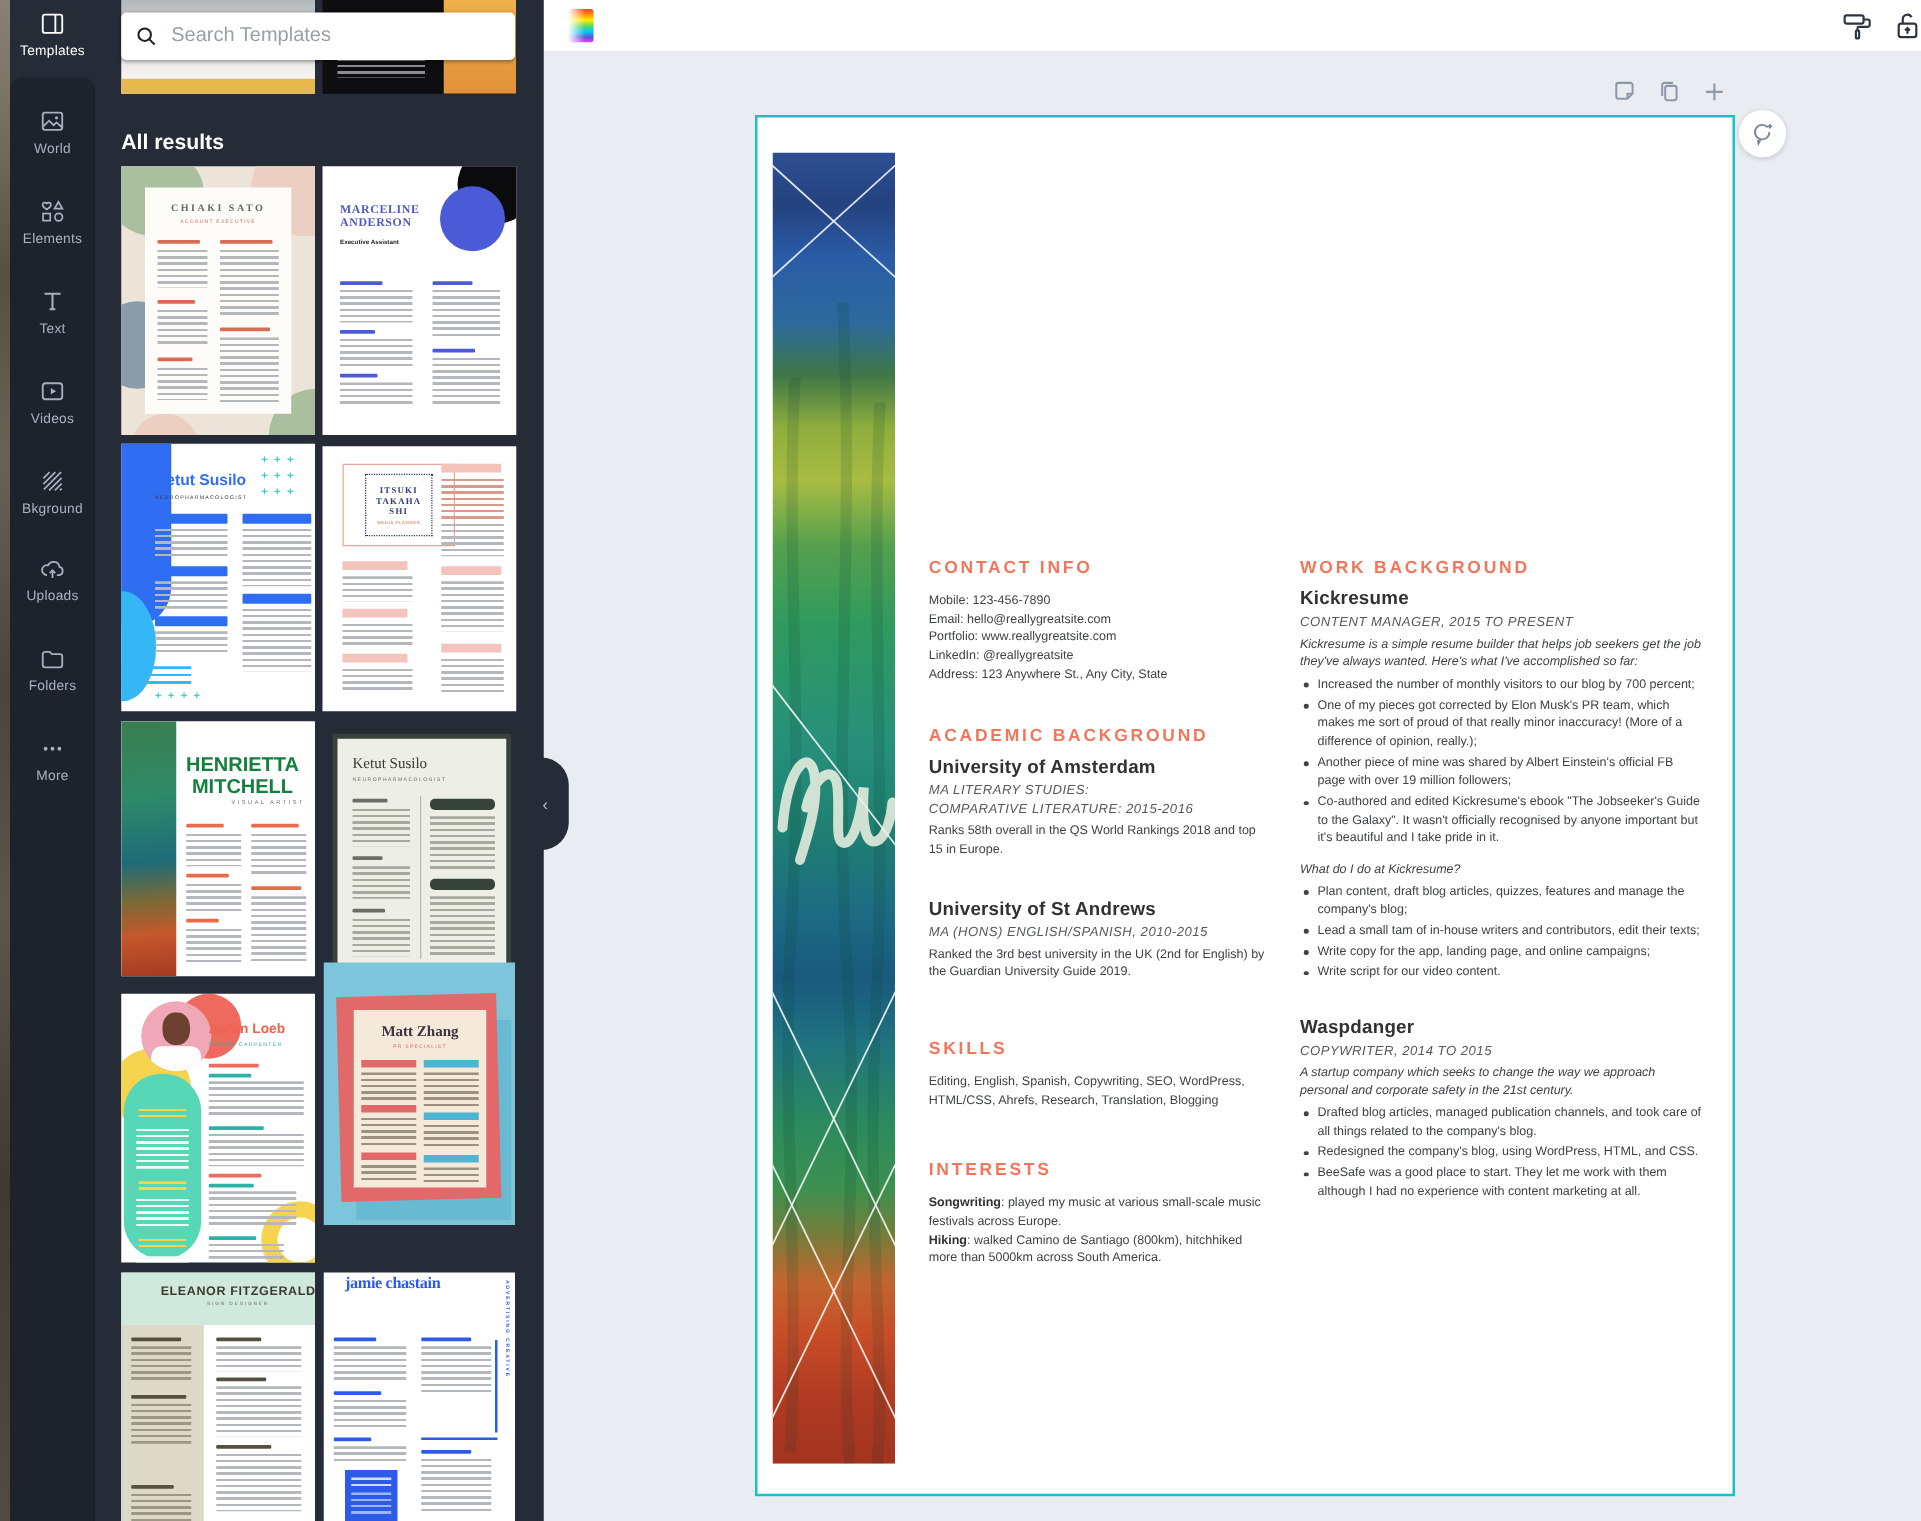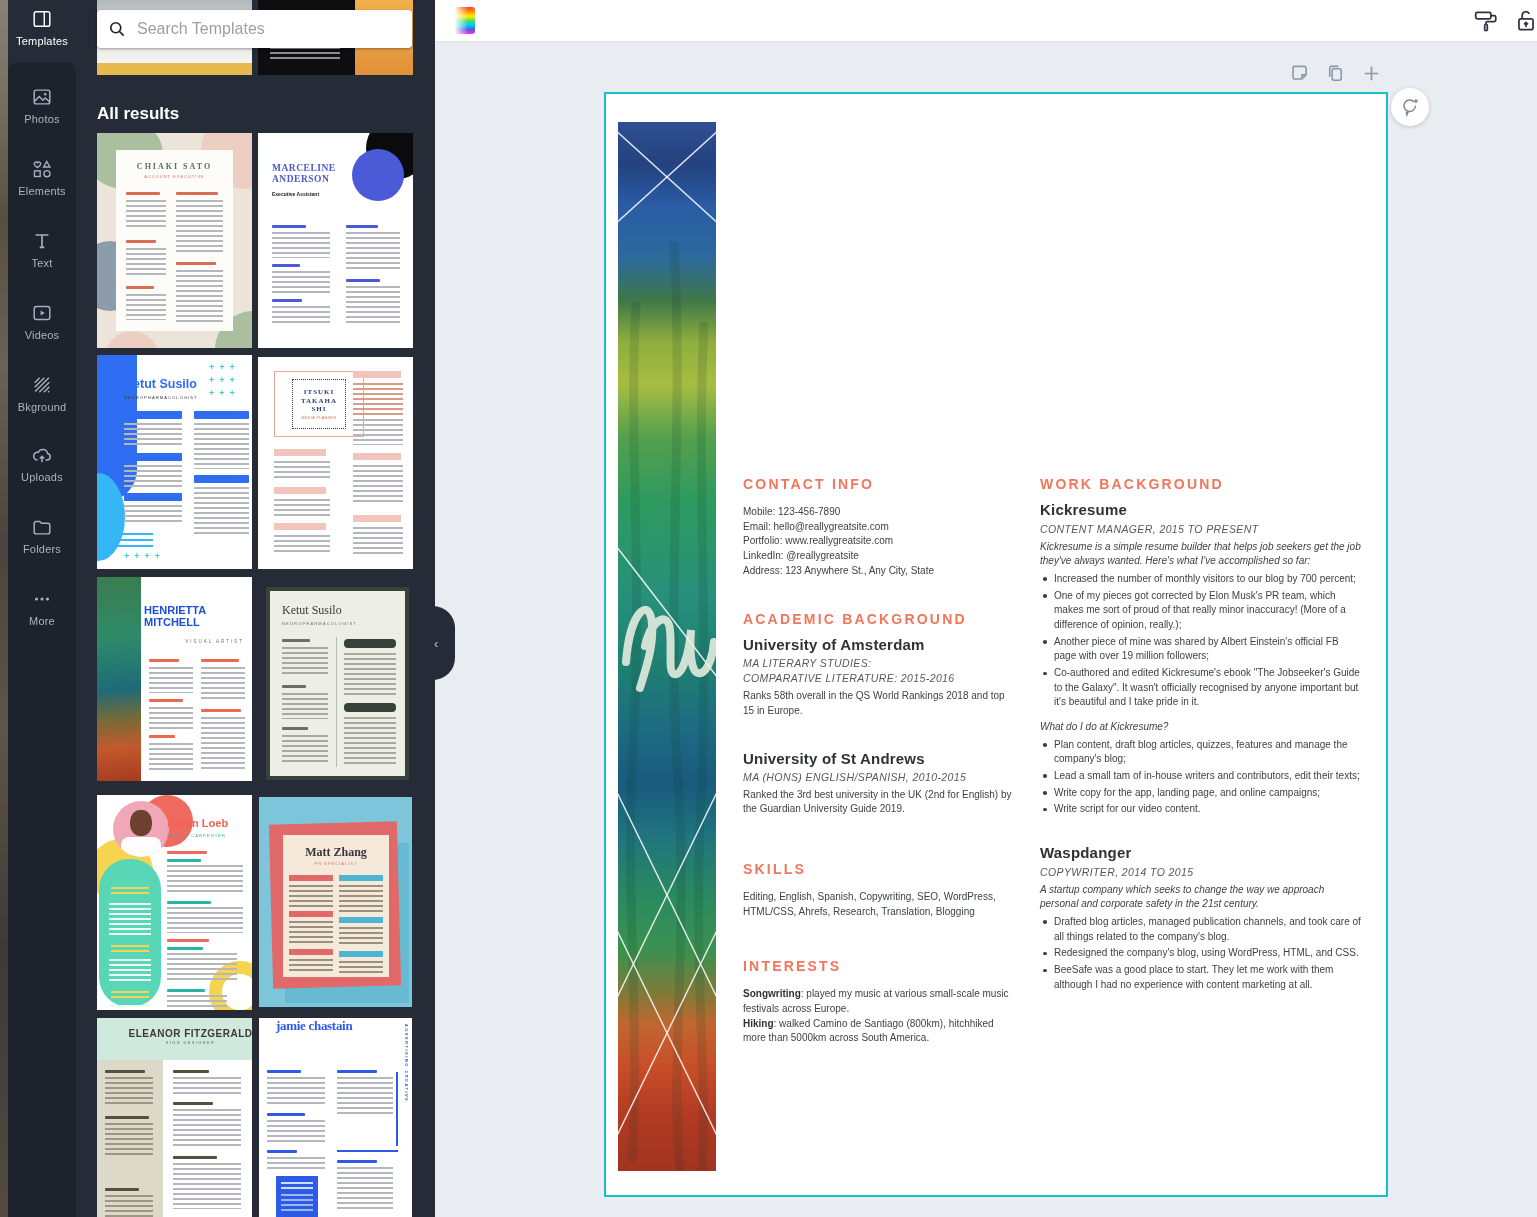--- a/index.html
+++ b/index.html
@@ -43,21 +43,21 @@
   .comment-btn{position:absolute;left:956px;top:46px;width:38px;height:38px;border-radius:50%;background:#fff;
     box-shadow:0 1px 4px rgba(0,0,0,.18);display:flex;align-items:center;justify-content:center;cursor:pointer;z-index:2;}
 
   
   .page{position:absolute;left:169px;top:50px;width:784px;height:1105px;background:#fff;
     border:2px solid #16c1cc;cursor:pointer;}
   .strip{position:absolute;left:12px;top:28px;width:98px;height:1049px;}
   .title-block{position:absolute;right:28px;top:100px;text-align:right;}
   .title-line{font-size:60px;line-height:.97;font-weight:800;letter-spacing:1px;color:#F2765B;}
   .role-line{margin-top:16px;font-size:23px;letter-spacing:6px;color:#3d4044;font-weight:500;}
-  .cols{position:absolute;left:137px;top:351px;width:626px;display:flex;gap:23px;margin-top:31px;}
+  .cols{position:absolute;left:137px;top:351px;width:626px;display:flex;gap:23px;}
   .colL{width:274px;}
   .colR{width:322px;}
   .sec-h{font-size:14px;font-weight:bold;letter-spacing:2.2px;color:#F2765B;}
   .ent-name{font-size:15px;font-weight:bold;color:#2f3135;letter-spacing:.2px;}
   .ent-role{font-size:10.5px;font-style:italic;color:#55585e;letter-spacing:.4px;line-height:1.42;}
   .body-t{font-size:10px;line-height:1.47;color:#3f4246;}
   .ital{font-size:10px;font-style:italic;line-height:1.45;color:#3f4246;}
   ul.blts{list-style:none;margin:3px 0 0 0;padding:0;}
   ul.blts li{position:relative;padding-left:14px;font-size:10px;line-height:1.47;color:#3f4246;margin-bottom:2px;}
   ul.blts li::before{content:'';position:absolute;left:3px;top:5.5px;width:3.5px;height:3.5px;border-radius:50%;background:#3f4246;}
@@ -85,21 +85,21 @@
     </div>
 
     <div class="rail-item" style="top:86px;">
       <span>
           <svg width="22" height="22" viewBox="0 0 24 24" fill="none" stroke="#a7b0bf" stroke-width="1.6">
             <rect x="3.5" y="4.5" width="17" height="15" rx="2"></rect>
             <path d="M4 16.5l5-5 4 4 2.5-2.5 5 4.5"></path>
             <circle cx="15.5" cy="9" r="1.4" fill="#a7b0bf" stroke="none"></circle>
           </svg>
         </span>
-      <span class="lbl">Photos</span>
+      <span class="lbl">World</span>
     </div>
 
     <div class="rail-item" style="top:158px;">
       <span>
           <svg width="22" height="22" viewBox="0 0 24 24" fill="none" stroke="#a7b0bf" stroke-width="1.5">
             <path d="M7 5.2c-1.2-1.5-3.6-.7-3.6 1.2 0 1.9 3.6 4 3.6 4s3.6-2.1 3.6-4c0-1.9-2.4-2.7-3.6-1.2z"></path>
             <path d="M17.2 3.8l3.4 6h-6.8z"></path>
             <rect x="3.8" y="14" width="6.2" height="6.2"></rect>
             <circle cx="17.4" cy="17.1" r="3.3"></circle>
           </svg>
@@ -264,21 +264,21 @@
       <div class="abs" style="left:16px;top:92px;width:52px;height:7px;background:#f2c4bb;"></div>
       <div class="abs fl" style="left:16px;top:104px;width:56px;height:20px;"></div>
       <div class="abs" style="left:16px;top:130px;width:52px;height:7px;background:#f2c4bb;"></div>
       <div class="abs fl" style="left:16px;top:142px;width:56px;height:18px;"></div>
       <div class="abs" style="left:16px;top:166px;width:52px;height:7px;background:#f2c4bb;"></div>
       <div class="abs fl" style="left:16px;top:178px;width:56px;height:20px;"></div>
     </div>
 
     <div class="thumb" style="left:17px;top:577px;width:155px;height:204px;">
       <div class="abs" style="left:0;top:0;width:44px;height:204px;background:linear-gradient(175deg,#3a7d4f 0%,#2e8a68 30%,#1e6b78 55%,#7a6a35 70%,#c3592c 83%,#a63a22 100%);"></div>
-      <div class="abs" style="right:8px;top:28px;width:100px;text-align:left;font-size:11px;font-weight:800;color:#1d4ed8;line-height:1.05;">HENRIETTA MITCHELL</div>
+      <div class="abs" style="right:8px;top:28px;width:100px;text-align:center;font-size:16px;font-weight:800;color:#15803d;line-height:1.05;">HENRIETTA MITCHELL</div>
       <div class="abs" style="right:8px;top:62px;font-size:4.5px;letter-spacing:2px;color:#707070;">VISUAL ARTIST</div>
       <div class="abs hb" style="left:52px;top:82px;width:30px;background:#ea6a4c;"></div>
       <div class="abs fl" style="left:52px;top:90px;width:44px;height:26px;"></div>
       <div class="abs hb" style="left:52px;top:122px;width:34px;background:#ea6a4c;"></div>
       <div class="abs fl" style="left:52px;top:130px;width:44px;height:22px;"></div>
       <div class="abs hb" style="left:52px;top:158px;width:26px;background:#ea6a4c;"></div>
       <div class="abs fl" style="left:52px;top:166px;width:44px;height:28px;"></div>
       <div class="abs hb" style="left:104px;top:82px;width:38px;background:#ea6a4c;"></div>
       <div class="abs fl" style="left:104px;top:90px;width:44px;height:34px;"></div>
       <div class="abs hb" style="left:104px;top:132px;width:40px;background:#ea6a4c;"></div>
@@ -326,21 +326,21 @@
       <div class="abs fl" style="left:70px;top:70px;width:76px;height:30px;"></div>
       <div class="abs hb" style="left:70px;top:106px;width:44px;background:#2ab3a6;height:2.5px;"></div>
       <div class="abs fl" style="left:70px;top:112px;width:76px;height:26px;"></div>
       <div class="abs hb" style="left:70px;top:144px;width:42px;background:#ef6a5e;"></div>
       <div class="abs hb" style="left:70px;top:152px;width:36px;background:#2ab3a6;height:2.5px;"></div>
       <div class="abs fl" style="left:70px;top:158px;width:70px;height:30px;"></div>
       <div class="abs hb" style="left:70px;top:194px;width:38px;background:#2ab3a6;height:2.5px;"></div>
       <div class="abs fl" style="left:70px;top:200px;width:60px;height:12px;"></div>
     </div>
 
-    <div class="thumb" style="left:179px;top:797px;width:153px;height:210px;background:#7cc5da;">
+    <div class="thumb" style="left:179px;top:770px;width:153px;height:210px;background:#7cc5da;">
       <div class="abs" style="left:26px;top:46px;width:124px;height:160px;background:#68b9d2;"></div>
       <div class="abs" style="left:12px;top:26px;width:128px;height:164px;background:#e2696a;transform:rotate(-1.5deg);"></div>
       <div class="abs" style="left:24px;top:38px;width:106px;height:142px;background:#f5ead9;">
         <div class="serif" style="text-align:center;margin-top:10px;font-size:12px;font-weight:900;color:#3b3340;">Matt Zhang</div>
         <div style="text-align:center;margin-top:1px;font-size:4px;letter-spacing:1px;color:#e2696a;">PR SPECIALIST</div>
         <div class="abs" style="left:6px;top:40px;width:44px;height:6px;background:#e2696a;"></div>
         <div class="abs fl" style="left:6px;top:50px;width:44px;height:22px;--lc:#9a9183;"></div>
         <div class="abs" style="left:6px;top:76px;width:44px;height:6px;background:#e2696a;"></div>
         <div class="abs fl" style="left:6px;top:86px;width:44px;height:24px;--lc:#9a9183;"></div>
         <div class="abs" style="left:6px;top:114px;width:44px;height:6px;background:#e2696a;"></div>

